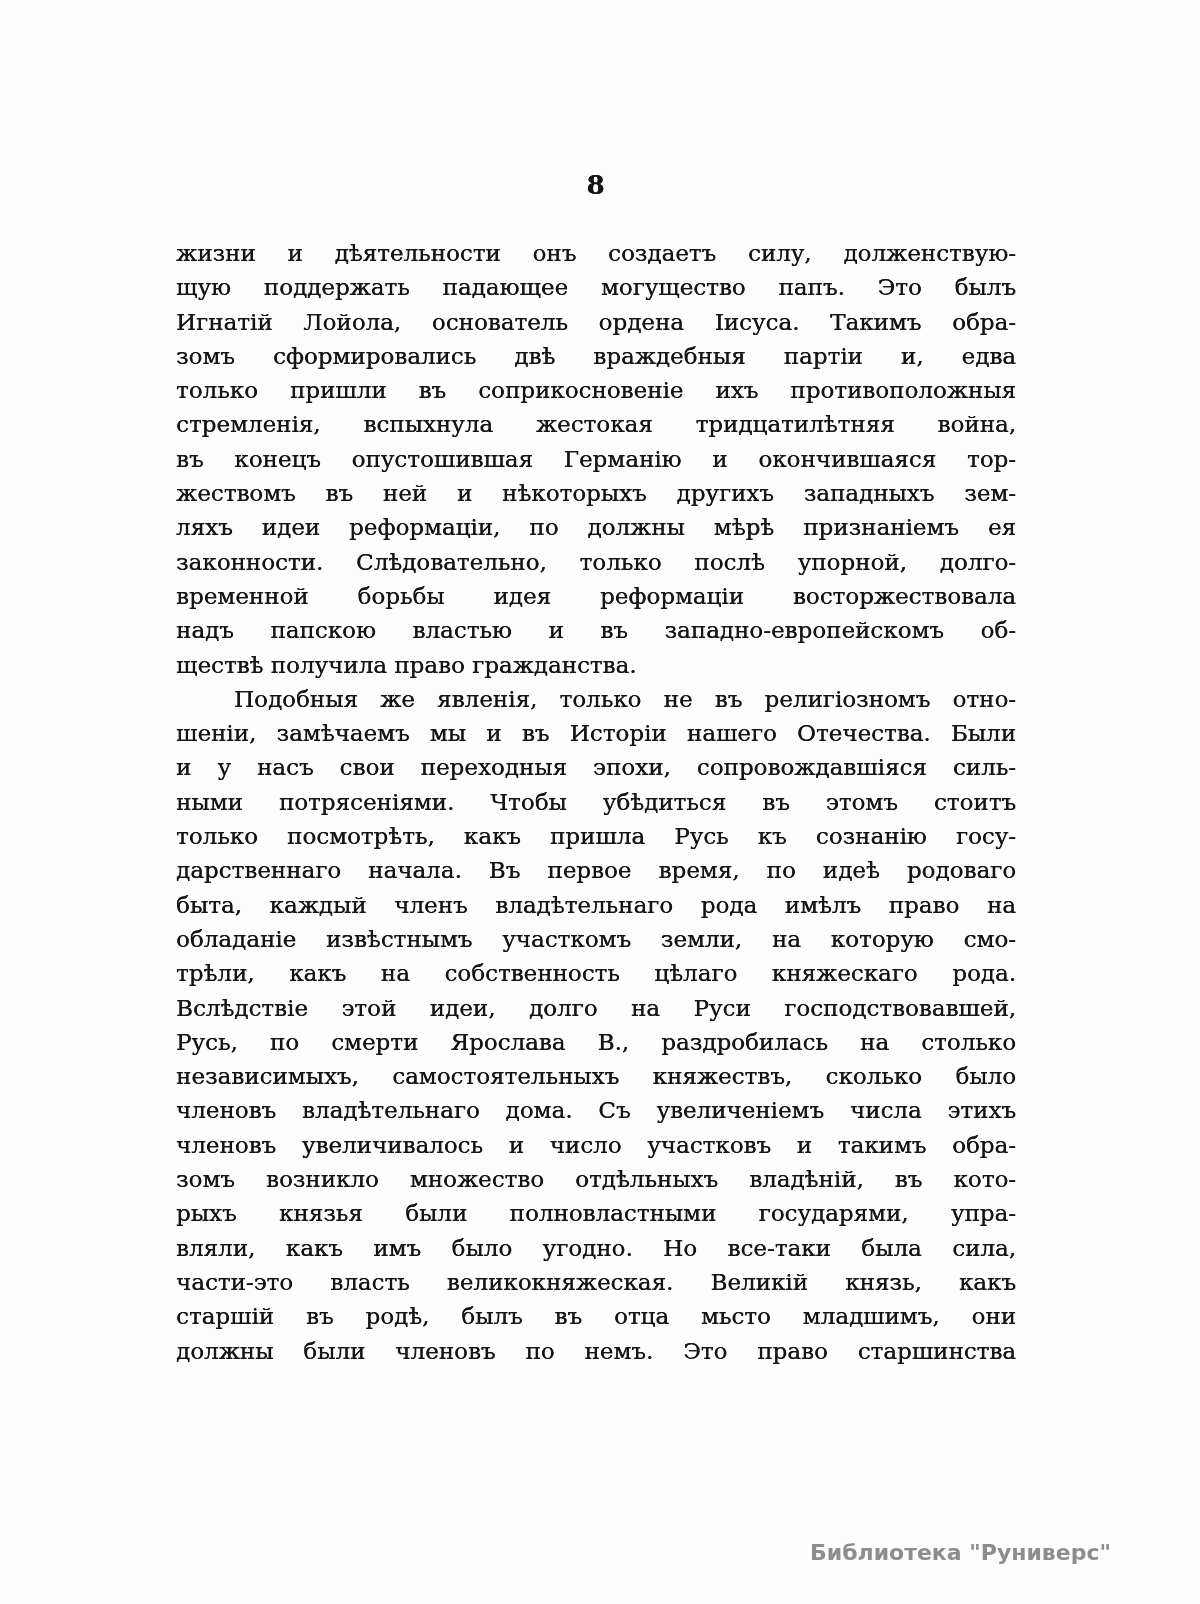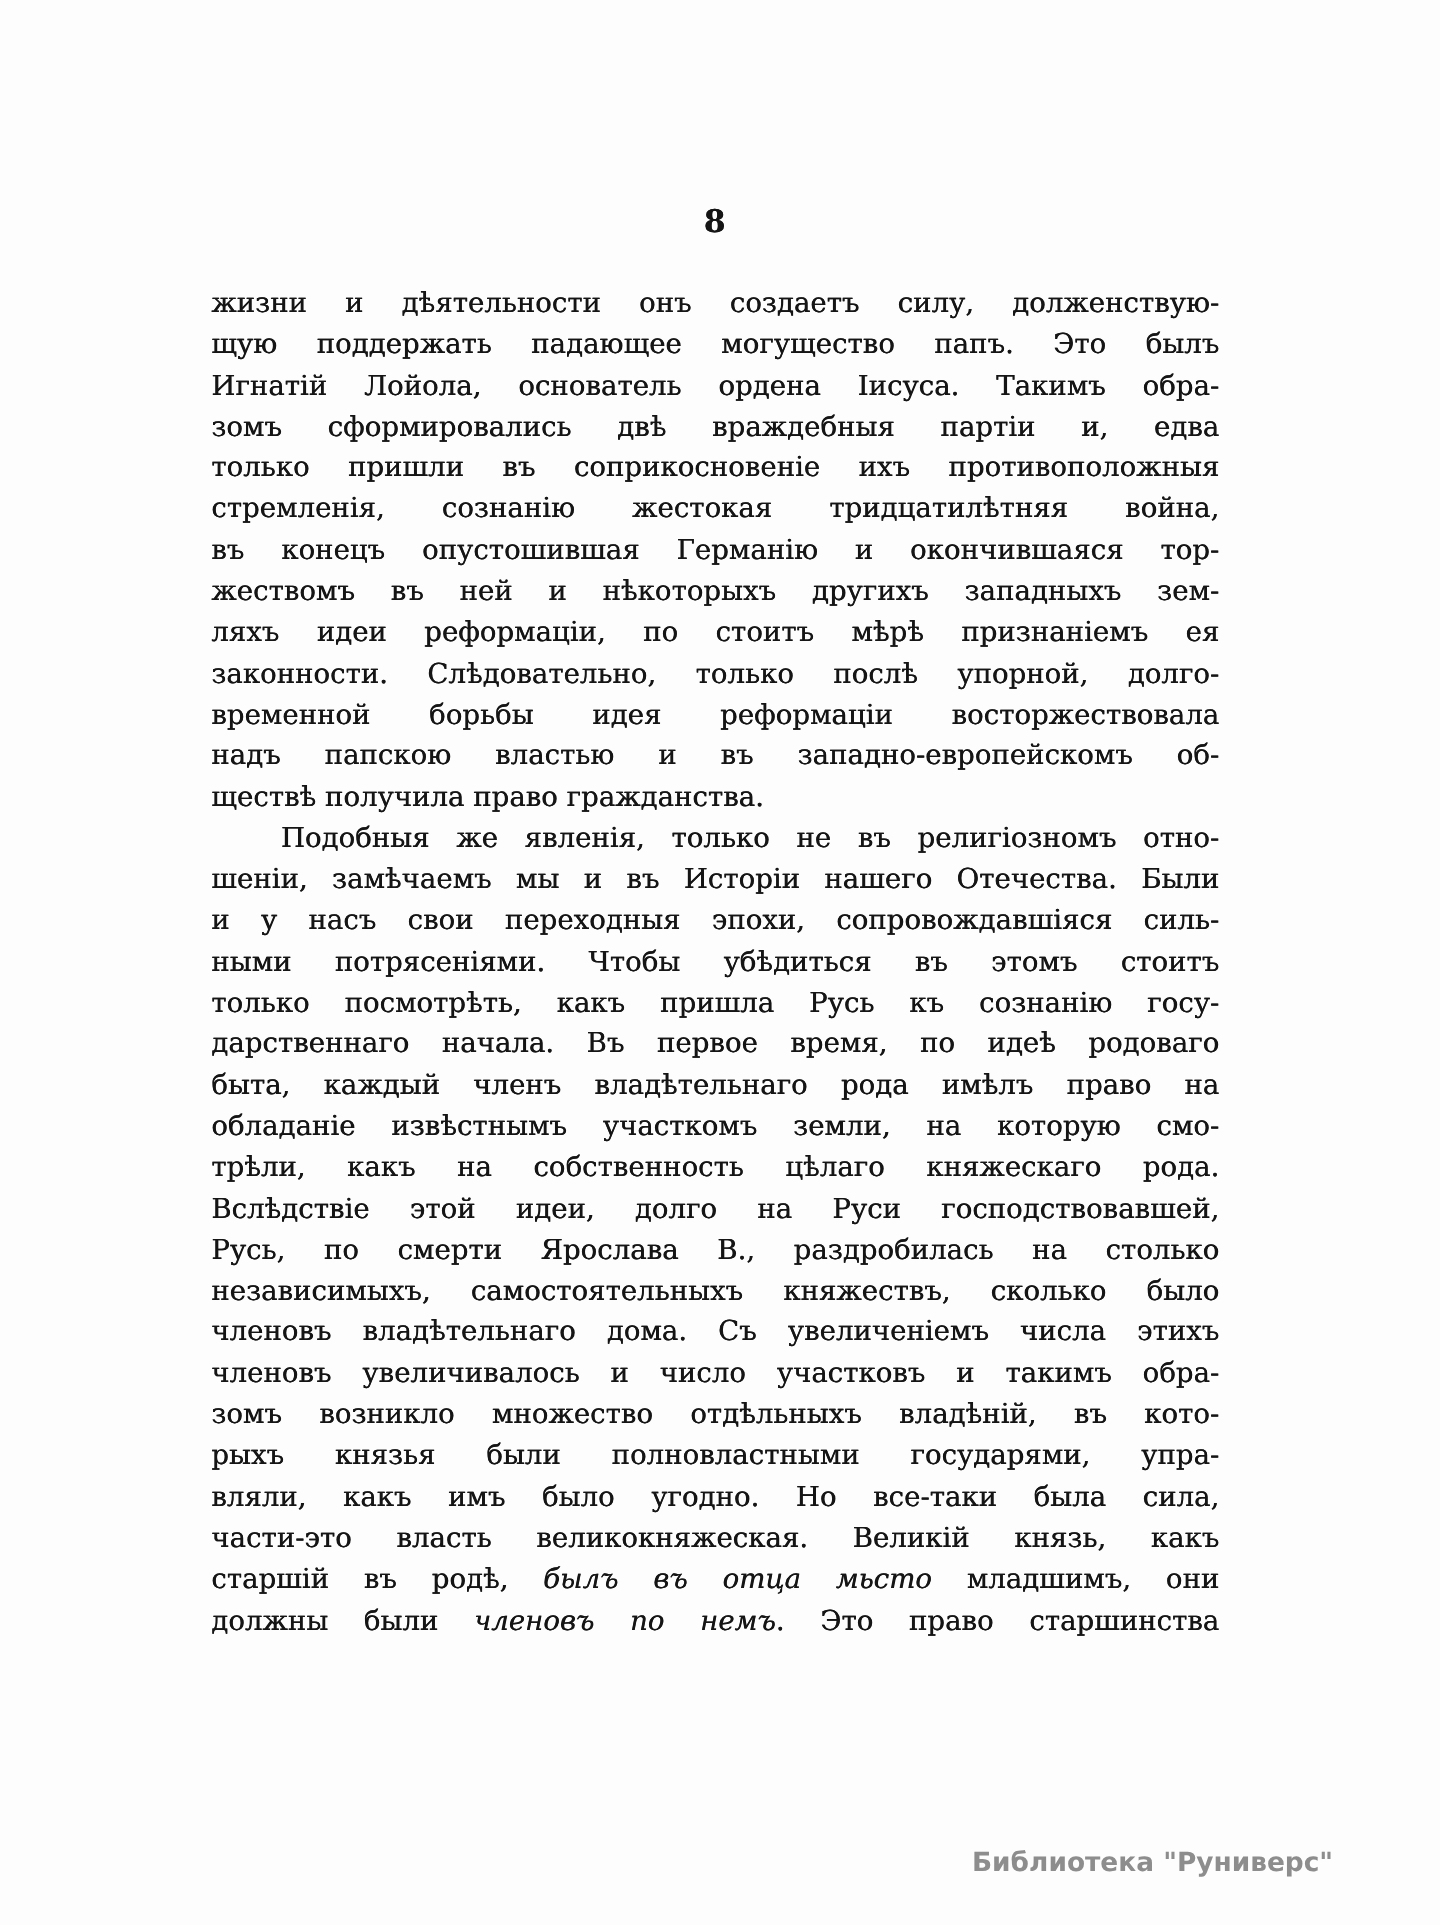--- a/index.html
+++ b/index.html
@@ -42,21 +42,20 @@
     overflow: visible;
     white-space: normal;
   }
   .line.para-end {
     text-align-last: left;
   }
   .line.indent {
     text-indent: 58px;
   }
   .it {
-    font-style: italic;
   }
   .watermark {
     position: absolute;
     top: 1540px;
     left: 810px;
     font-family: "DejaVu Sans", sans-serif;
     font-size: 22px;
     font-weight: 700;
     color: #8d8d8d;
   }
@@ -65,24 +64,24 @@
 <body>
 
 <div class="page-number">8</div>
 
 <div class="text-block" id="text-block">
     <div class="line"><span class="">жизни и дѣятельности онъ создаетъ силу, долженствую-</span></div>
     <div class="line"><span class="">щую поддержать падающее могущество папъ. Это былъ</span></div>
     <div class="line"><span class="">Игнатій Лойола, основатель ордена Іисуса. Такимъ обра-</span></div>
     <div class="line"><span class="">зомъ сформировались двѣ враждебныя партіи и, едва</span></div>
     <div class="line"><span class="">только пришли въ соприкосновеніе ихъ противоположныя</span></div>
-    <div class="line"><span class="">стремленія, сознанію жестокая тридцатилѣтняя война,</span></div>
+    <div class="line"><span class="">стремленія, вспыхнула жестокая тридцатилѣтняя война,</span></div>
     <div class="line"><span class="">въ конецъ опустошившая Германію и окончившаяся тор-</span></div>
     <div class="line"><span class="">жествомъ въ ней и нѣкоторыхъ другихъ западныхъ зем-</span></div>
-    <div class="line"><span class="">ляхъ идеи реформаціи, по стоитъ мѣрѣ признаніемъ ея</span></div>
+    <div class="line"><span class="">ляхъ идеи реформаціи, по должны мѣрѣ признаніемъ ея</span></div>
     <div class="line"><span class="">законности. Слѣдовательно, только послѣ упорной, долго-</span></div>
     <div class="line"><span class="">временной борьбы идея реформаціи восторжествовала</span></div>
     <div class="line"><span class="">надъ папскою властью и въ западно-европейскомъ об-</span></div>
     <div class="line para-end"><span class="">ществѣ получила право гражданства.</span></div>
     <div class="line indent"><span class="">Подобныя же явленія, только не въ религіозномъ отно-</span></div>
     <div class="line"><span class="">шеніи, замѣчаемъ мы и въ Исторіи нашего Отечества. Были</span></div>
     <div class="line"><span class="">и у насъ свои переходныя эпохи, сопровождавшіяся силь-</span></div>
     <div class="line"><span class="">ными потрясеніями. Чтобы убѣдиться въ этомъ стоитъ</span></div>
     <div class="line"><span class="">только посмотрѣть, какъ пришла Русь къ сознанію госу-</span></div>
     <div class="line"><span class="">дарственнаго начала. Въ первое время, по идеѣ родоваго</span></div>

